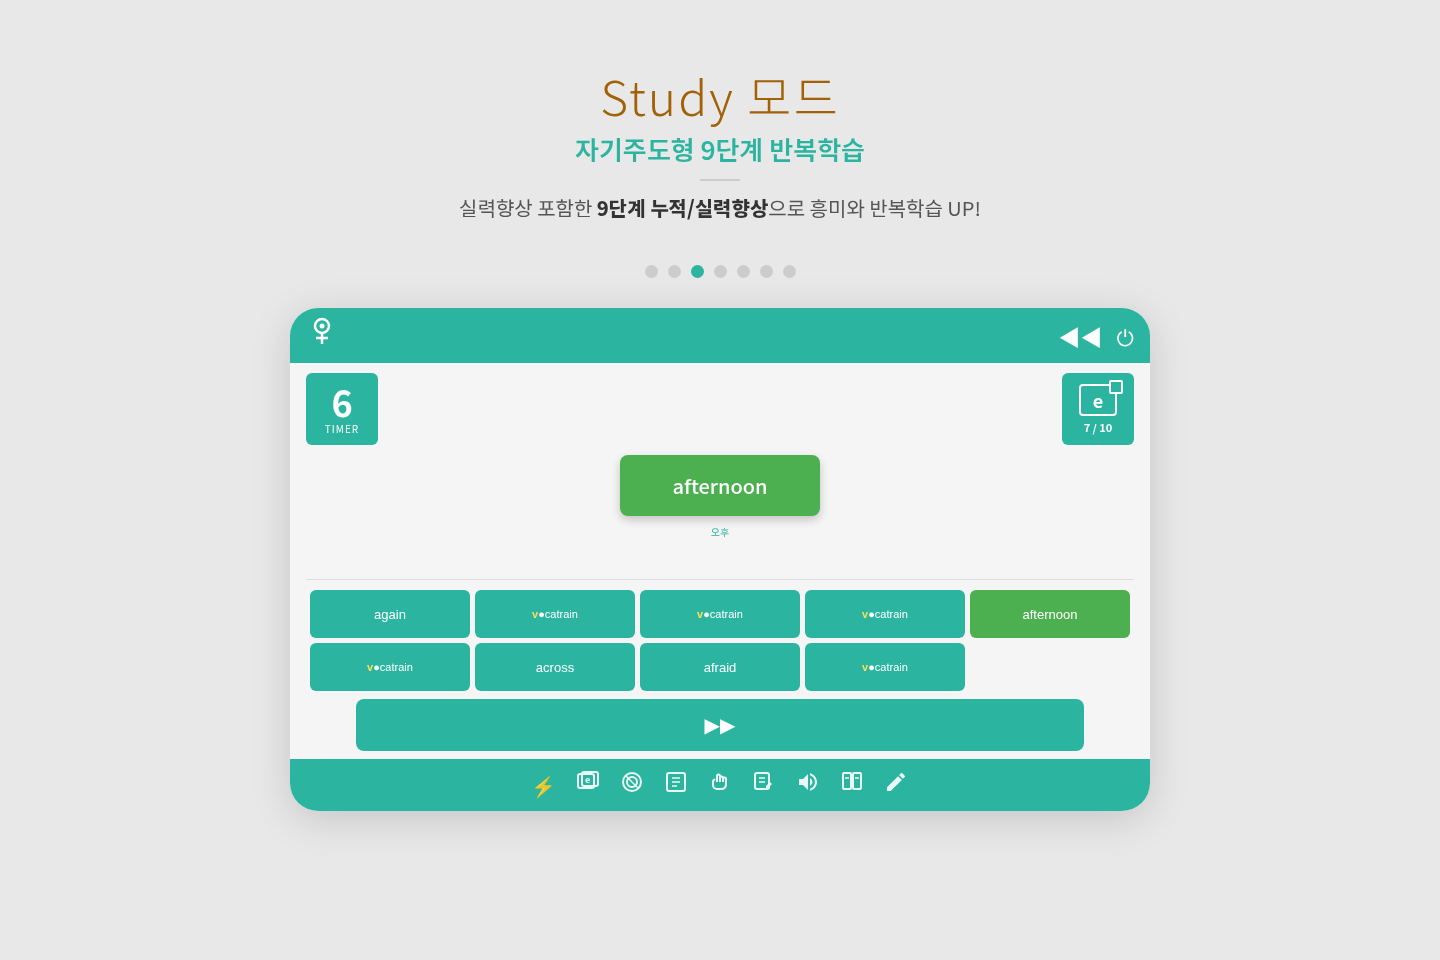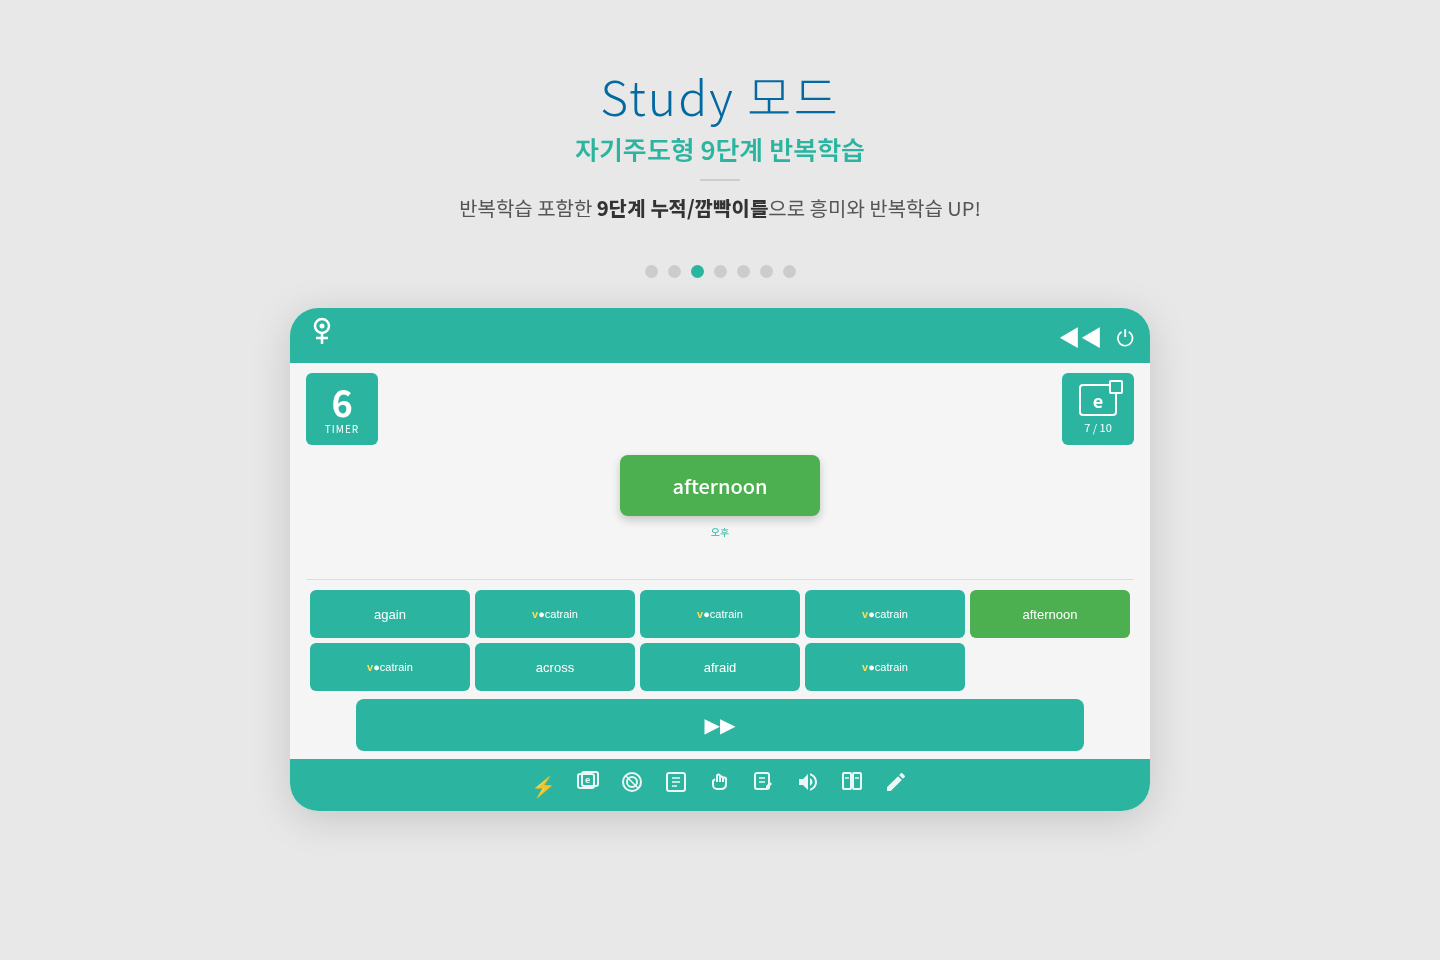--- a/index.html
+++ b/index.html
@@ -15,21 +15,21 @@
     }
 
     .page-header {
       text-align: center;
       margin-top: 60px;
       margin-bottom: 20px;
     }
 
     .page-title {
       font-size: 48px;
-      color: #0369a1;
+      color: #a16207;
       font-weight: 300;
       letter-spacing: 2px;
     }
 
     .page-subtitle {
       font-size: 26px;
       color: #2bb5a0;
       font-weight: 600;
     }
 
@@ -160,20 +160,21 @@
       display: flex;
       flex-direction: column;
       align-items: center;
       justify-content: center;
       position: relative;
     }
 
     .progress-text {
       font-size: 11px;
       margin-top: 3px;
+      font-weight: bold;
     }
 
     .e-icon-box {
       width: 38px;
       height: 32px;
       border: 2px solid white;
       border-radius: 4px;
       display: flex;
       align-items: center;
       justify-content: center;
@@ -308,21 +309,21 @@
     }
   </style>
 </head>
 <body>
 
 <div class="page-header">
   <div class="page-title">Study 모드</div>
   <div class="page-subtitle">자기주도형 9단계 반복학습</div>
   <div class="divider-line"></div>
   <div class="description">
-    <span>반복학습 포함한 </span><strong>9단계 누적/깜빡이를</strong><span>으로 흥미와 반복학습 UP!</span>
+    <span>실력향상 포함한 </span><strong>9단계 누적/실력향상</strong><span>으로 흥미와 반복학습 UP!</span>
   </div>
 </div>
 
 <div class="dots-container">
   <div class="dot"></div>
   <div class="dot"></div>
   <div class="dot active"></div>
   <div class="dot"></div>
   <div class="dot"></div>
   <div class="dot"></div>

